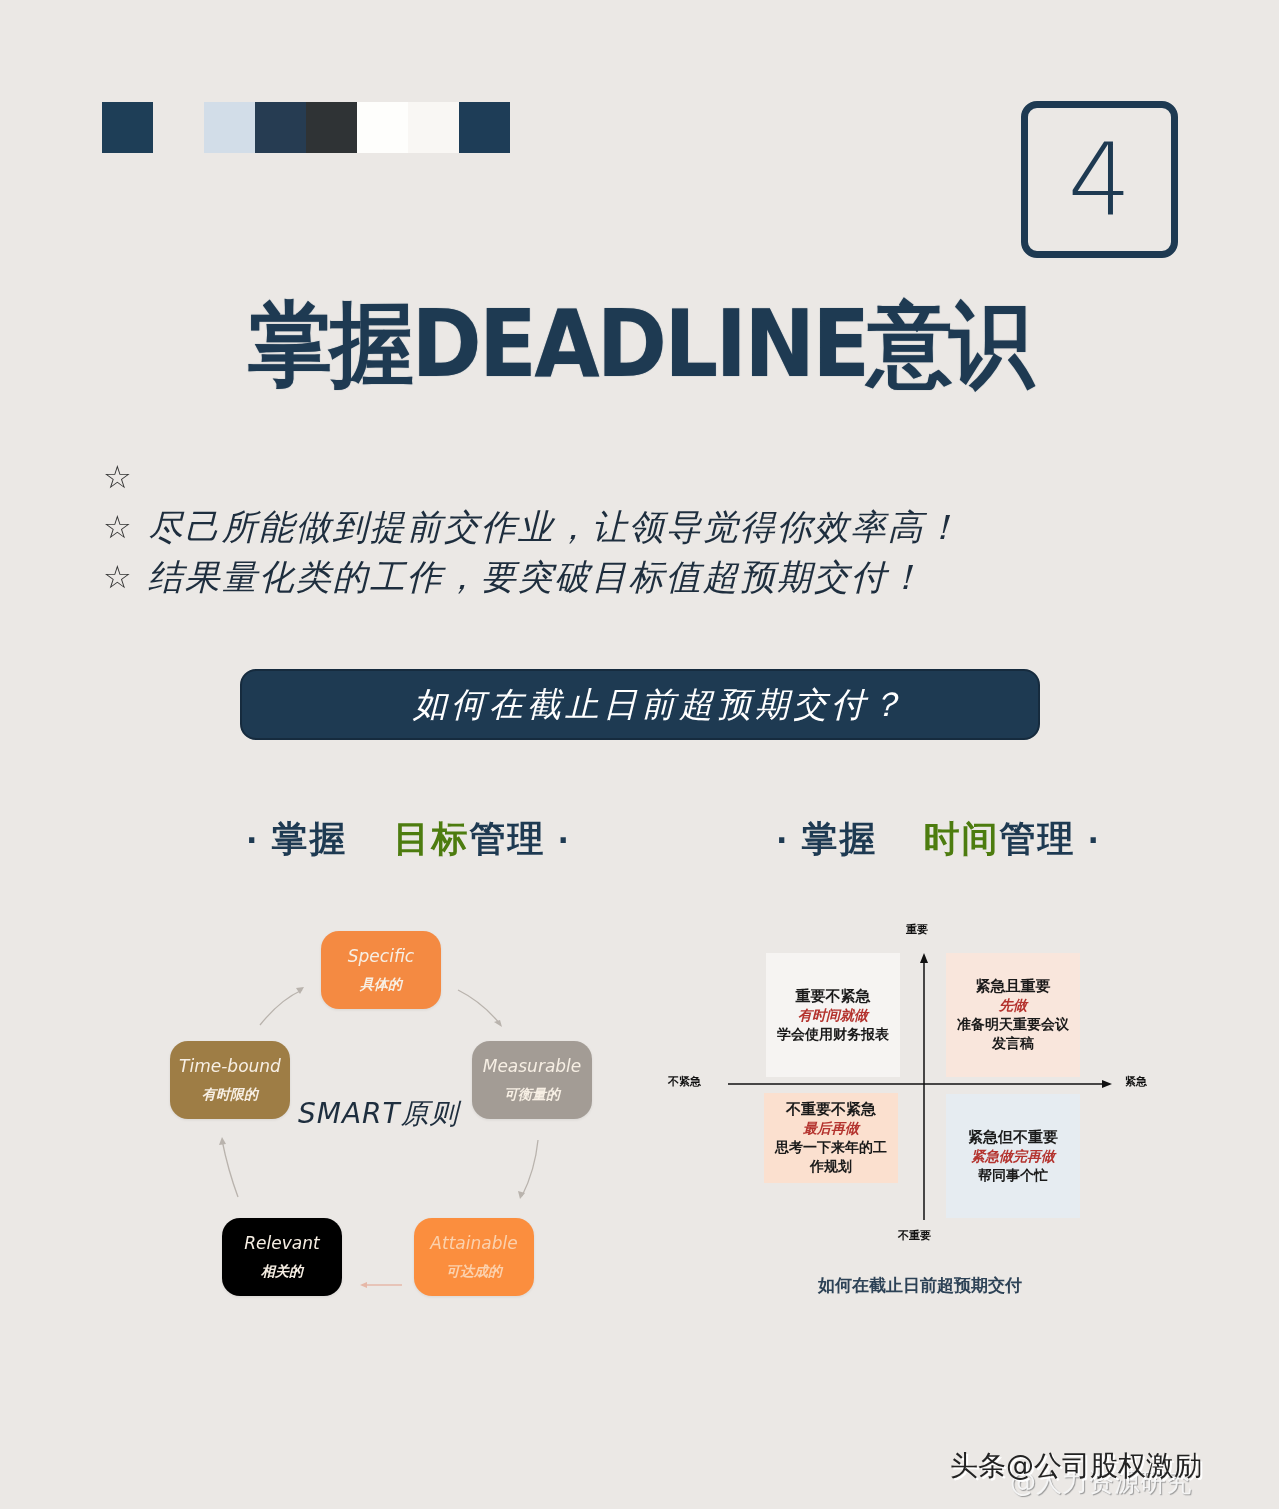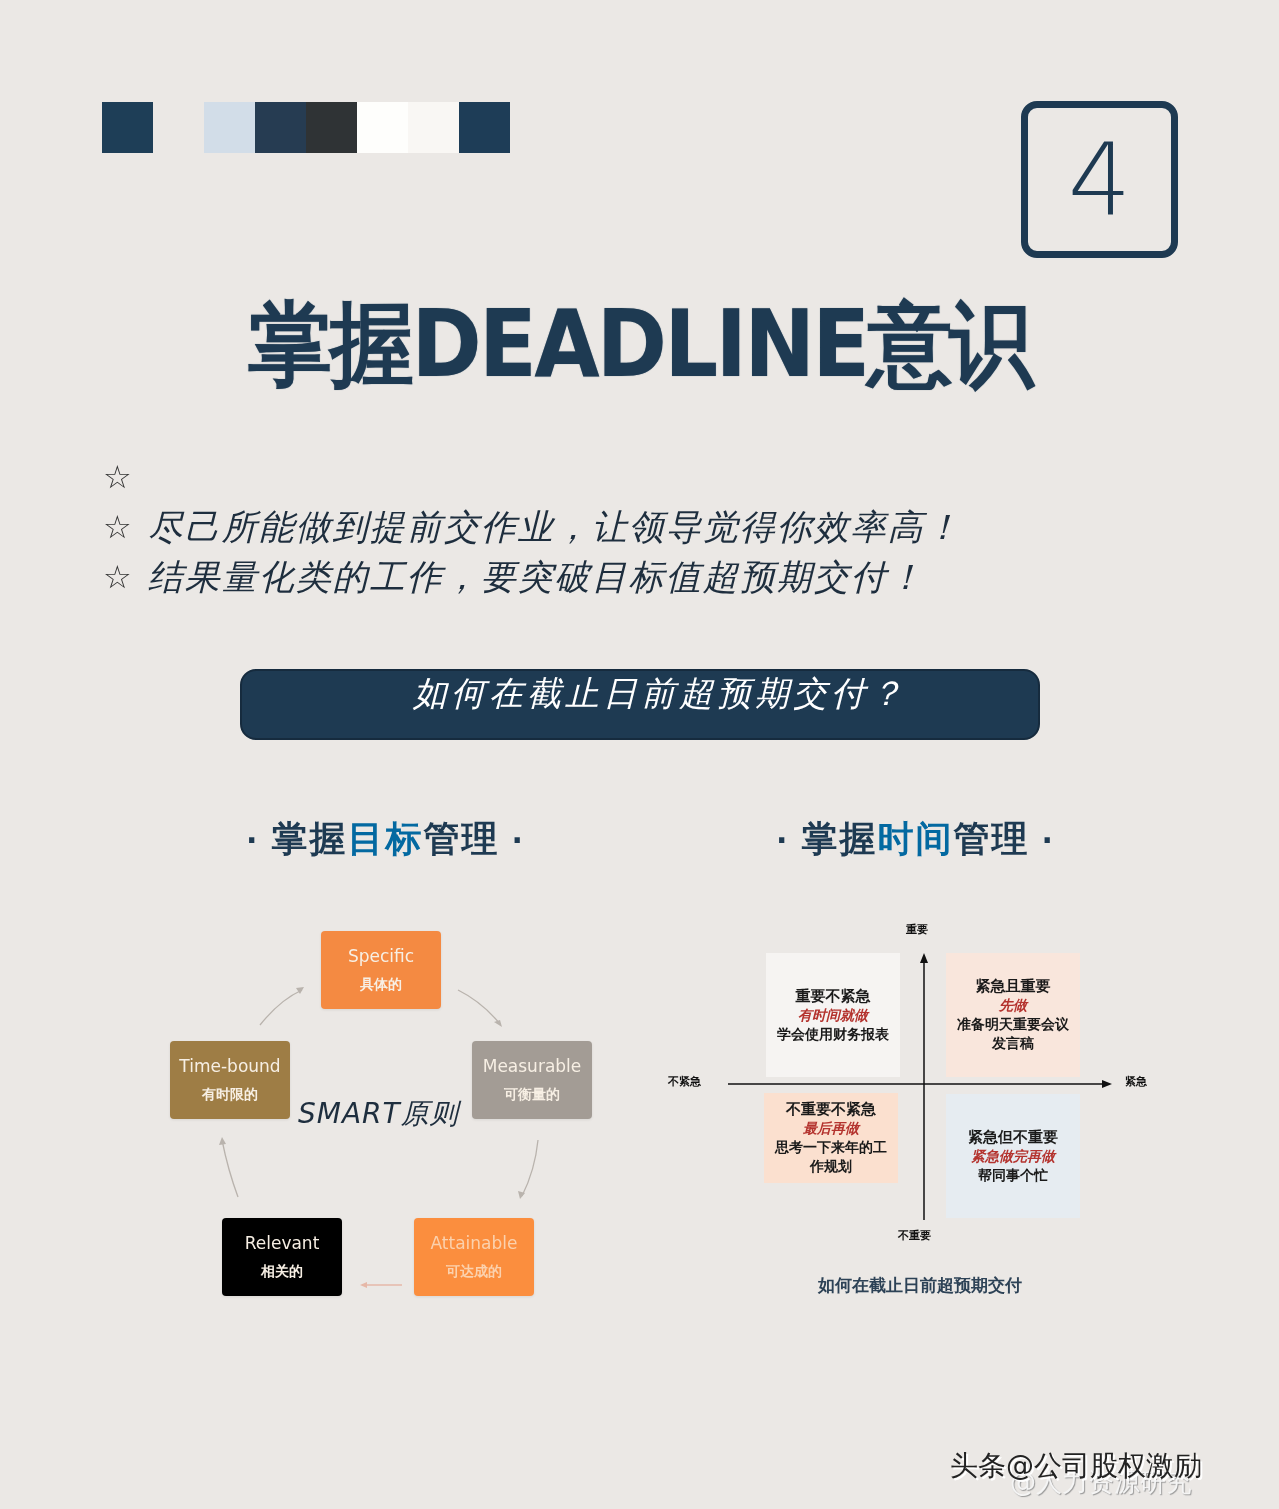--- a/index.html
+++ b/index.html
@@ -30,33 +30,33 @@
     .bullets { position: absolute; left: 103px; top: 452px; }
     .bullet {
       display: flex; align-items: center; height: 50px;
       font-size: 35px; color: #1e2e3e; letter-spacing: 2px; font-style: italic;
     }
     .star { font-size: 32px; margin-right: 14px; font-style: normal; color: #333; }
     .banner {
       position: absolute; left: 240px; top: 669px; width: 800px; height: 71px;
       background: #1e3a52; border-radius: 16px;
       border: 2px solid #162b3e;
-      display: flex; align-items: flex-start; justify-content: center;
+      display: flex; align-items: center; justify-content: center;
       color: #ffffff; font-size: 34px; letter-spacing: 4px; font-style: italic; padding-left: 40px;
     }
     .section-head {
       position: absolute; top: 815px; font-weight: bold; font-size: 36px;
       color: #1e3a52; letter-spacing: 2px;
     }
-    .section-head .accent { color: #0369a1; }
+    .section-head .accent { color: #4d7c0f; margin-left: 46px; }
     .dot { margin: 0 12px; font-size: 30px; }
     .smart-box {
-      position: absolute; width: 120px; height: 78px; border-radius: 4px;
+      position: absolute; width: 120px; height: 78px; border-radius: 18px;
       display: flex; flex-direction: column; align-items: center; justify-content: center;
-      color: #f7efe4; box-shadow: 0 1px 3px rgba(0,0,0,0.08);
+      color: #f7efe4; font-style: italic; box-shadow: 0 1px 3px rgba(0,0,0,0.08);
     }
     .smart-box .en { font-size: 17px; margin-bottom: 10px; }
     .smart-box .zh { font-size: 14px; font-weight: bold; }
     .smart-center {
       position: absolute; left: 298px; top: 1095px; font-size: 28px;
       color: #1e2e3e; font-style: italic; letter-spacing: 1px;
     }
     svg.arrows { position: absolute; left: 0; top: 0; }
     .quad {
       position: absolute; width: 134px; height: 124px;

